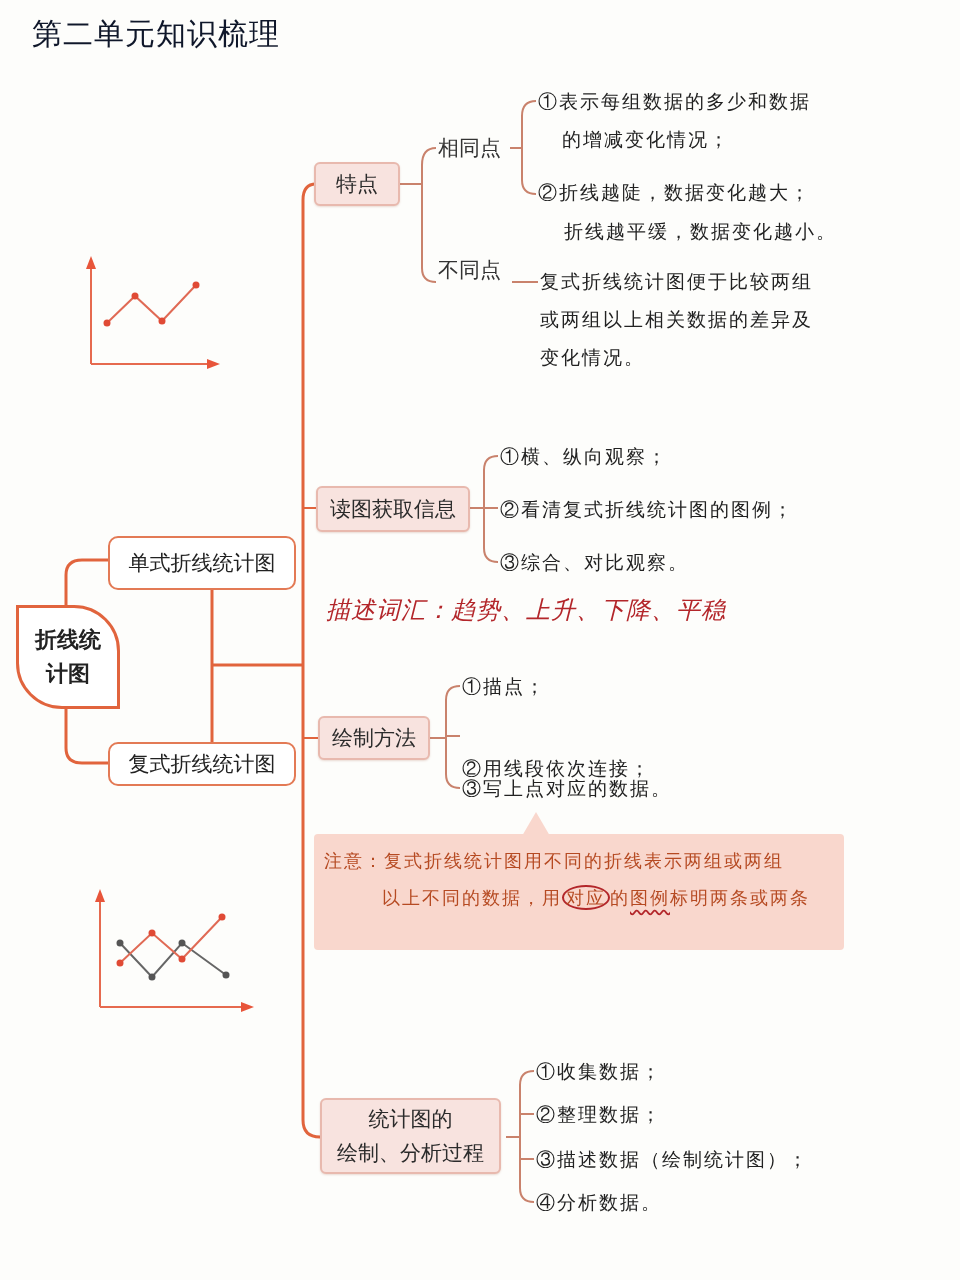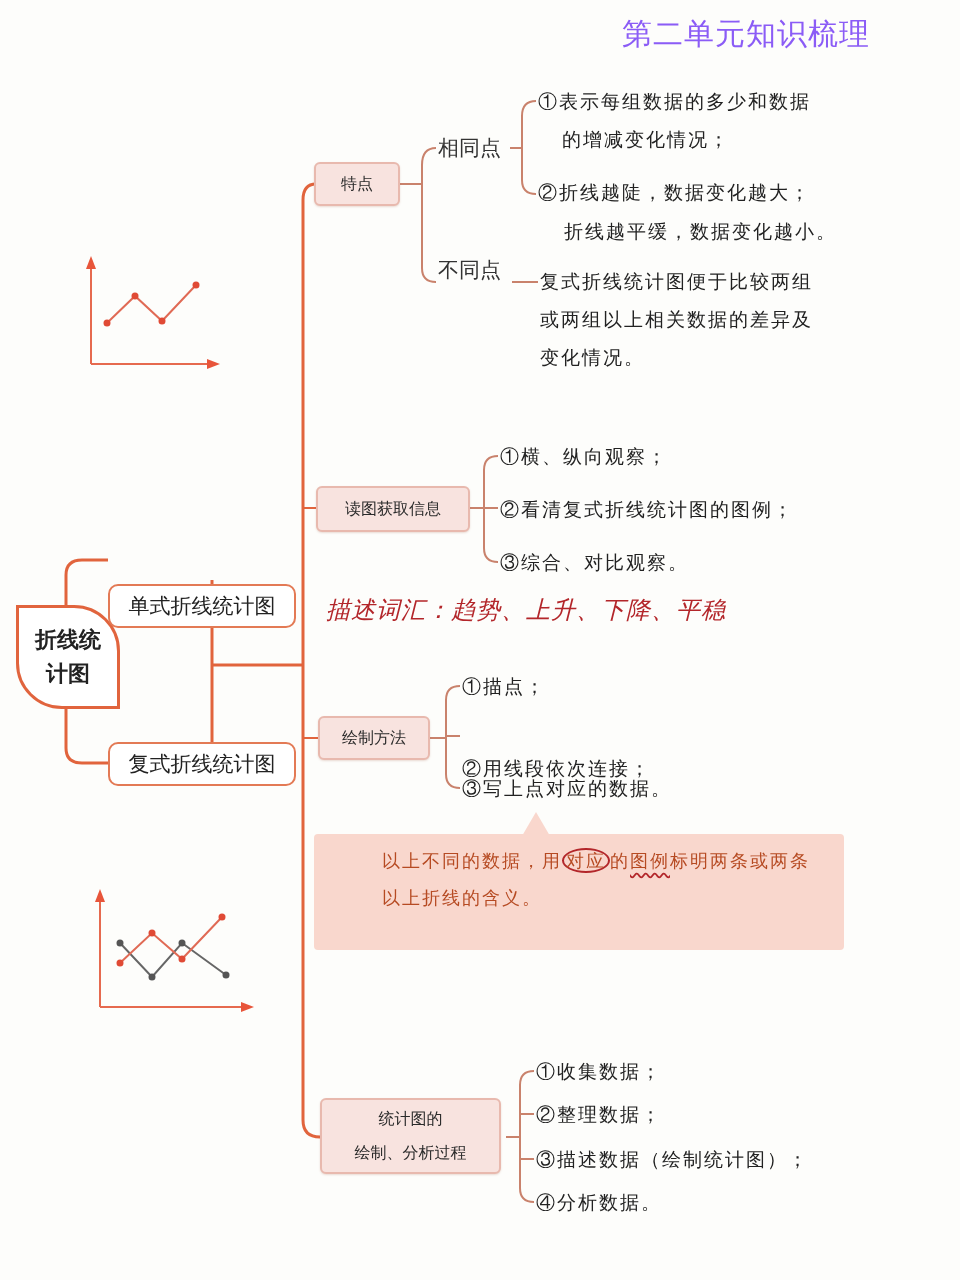--- a/index.html
+++ b/index.html
@@ -1,22 +1,22 @@
 <!DOCTYPE html>
 <html><head>
 <meta charset="utf-8">
 <style>
   html,body{margin:0;padding:0;}
   body{width:960px;height:1280px;background:#fdfdfb;position:relative;overflow:hidden;
        font-family:"DejaVu Sans","Liberation Sans",sans-serif;color:#2a2a2a;}
   .abs{position:absolute;}
-  .title{left:0;width:870px;top:14px;text-align:right;font-size:30px;color:#8b5cf6;letter-spacing:1px;}
+  .title{left:0;width:870px;top:14px;text-align:left;font-size:30px;color:#0f172a;letter-spacing:1px;padding-left:32px;}
   .serif{font-family:"DejaVu Serif","Liberation Serif",serif;}
   .node{position:absolute;box-sizing:border-box;background:#f8e3df;border:2px solid #e8b9ae;border-radius:6px;
-        display:flex;align-items:center;justify-content:center;font-size:16px;color:#2b2b2b;box-shadow:0 1px 2px rgba(180,120,100,.25);}
+        display:flex;align-items:center;justify-content:center;font-size:21px;color:#2b2b2b;box-shadow:0 1px 2px rgba(180,120,100,.25);}
   .lvl1{position:absolute;box-sizing:border-box;background:#fff;border:2px solid #e37a55;border-radius:10px;
         display:flex;align-items:center;justify-content:center;font-size:21px;color:#222;}
   .root{position:absolute;left:16px;top:605px;width:104px;height:104px;box-sizing:border-box;background:#fff;
         border:3px solid #e1643d;border-radius:0 46px 0 46px;display:flex;flex-direction:column;align-items:center;justify-content:center;
         font-size:22px;font-weight:bold;color:#222;line-height:34px;}
   .sub{font-size:21px;color:#333;}
   .leaf{font-size:19px;color:#222;letter-spacing:2px;line-height:38px;}
   .note{position:absolute;left:314px;top:834px;width:530px;height:116px;background:#f9d7cd;border-radius:4px;
         box-sizing:border-box;padding:8px 10px;font-size:18px;color:#b64a22;letter-spacing:2px;line-height:37px;}
   .note-tri{position:absolute;left:522px;top:812px;width:0;height:0;border-left:14px solid transparent;border-right:14px solid transparent;border-bottom:24px solid #f9d7cd;}
@@ -61,21 +61,21 @@
   <path d="M534 1071 Q520 1071 520 1085 V1188 Q520 1202 534 1202" stroke="#c9826c" stroke-width="2" fill="none"></path>
   <path d="M520 1114 H534" stroke="#c9826c" stroke-width="2" fill="none"></path>
   <path d="M520 1159 H534" stroke="#c9826c" stroke-width="2" fill="none"></path>
 </svg>
 
 <div class="root">
   <span>折线统</span>
   <span>计图</span>
 </div>
 
-<div class="lvl1" style="left:108px;top:536px;width:188px;height:44px;margin-top:48px;">单式折线统计图</div>
+<div class="lvl1" style="left:108px;top:536px;width:188px;height:54px;">单式折线统计图</div>
 <div class="lvl1" style="left:108px;top:742px;width:188px;height:44px;">复式折线统计图</div>
 
 <div class="node" style="left:314px;top:162px;width:86px;height:44px;">特点</div>
 <div class="abs sub" style="left:438px;top:134px;">相同点</div>
 <div class="abs sub" style="left:438px;top:256px;">不同点</div>
 <div class="abs leaf serif" style="left:538px;top:82px;">①表示每组数据的多少和数据</div>
 <div class="abs leaf serif" style="left:562px;top:120px;">的增减变化情况；</div>
 <div class="abs leaf serif" style="left:538px;top:174px;font-family:Liberation Serif, serif;">②折线越陡，数据变化越大；</div>
 <div class="abs leaf serif" style="left:564px;top:212px;">折线越平缓，数据变化越小。</div>
 <div class="abs leaf serif" style="left:540px;top:262px;">复式折线统计图便于比较两组</div>
@@ -89,22 +89,22 @@
 
 <div class="abs hand">描述词汇：趋势、上升、下降、平稳</div>
 
 <div class="node" style="left:318px;top:716px;width:112px;height:44px;">绘制方法</div>
 <div class="abs leaf serif" style="left:462px;top:667px;">①描点；</div>
 <div class="abs leaf serif" style="left:462px;top:749px;">②用线段依次连接；</div>
 <div class="abs leaf serif" style="left:462px;top:769px;">③写上点对应的数据。</div>
 
 <div class="note-tri"></div>
 <div class="note serif">
+  <div><span>注意：</span><span>复式折线统计图用不同的折线表示两组或两组</span></div>
   <div style="padding-left:58px;"><span>以上不同的数据，用</span><span class="circ">对应</span><span>的</span><span class="wavy">图例</span><span>标明两条或两条</span></div>
-  <div style="padding-left:58px;">以上折线的含义。</div>
 </div>
 
 <div class="node" style="left:320px;top:1098px;width:181px;height:76px;flex-direction:column;line-height:34px;">
   <span>统计图的</span>
   <span>绘制、分析过程</span>
 </div>
 <div class="abs leaf serif" style="left:536px;top:1052px;">①收集数据；</div>
 <div class="abs leaf serif" style="left:536px;top:1095px;">②整理数据；</div>
 <div class="abs leaf serif" style="left:536px;top:1140px;">③描述数据（绘制统计图）；</div>
 <div class="abs leaf serif" style="left:536px;top:1183px;">④分析数据。</div>

